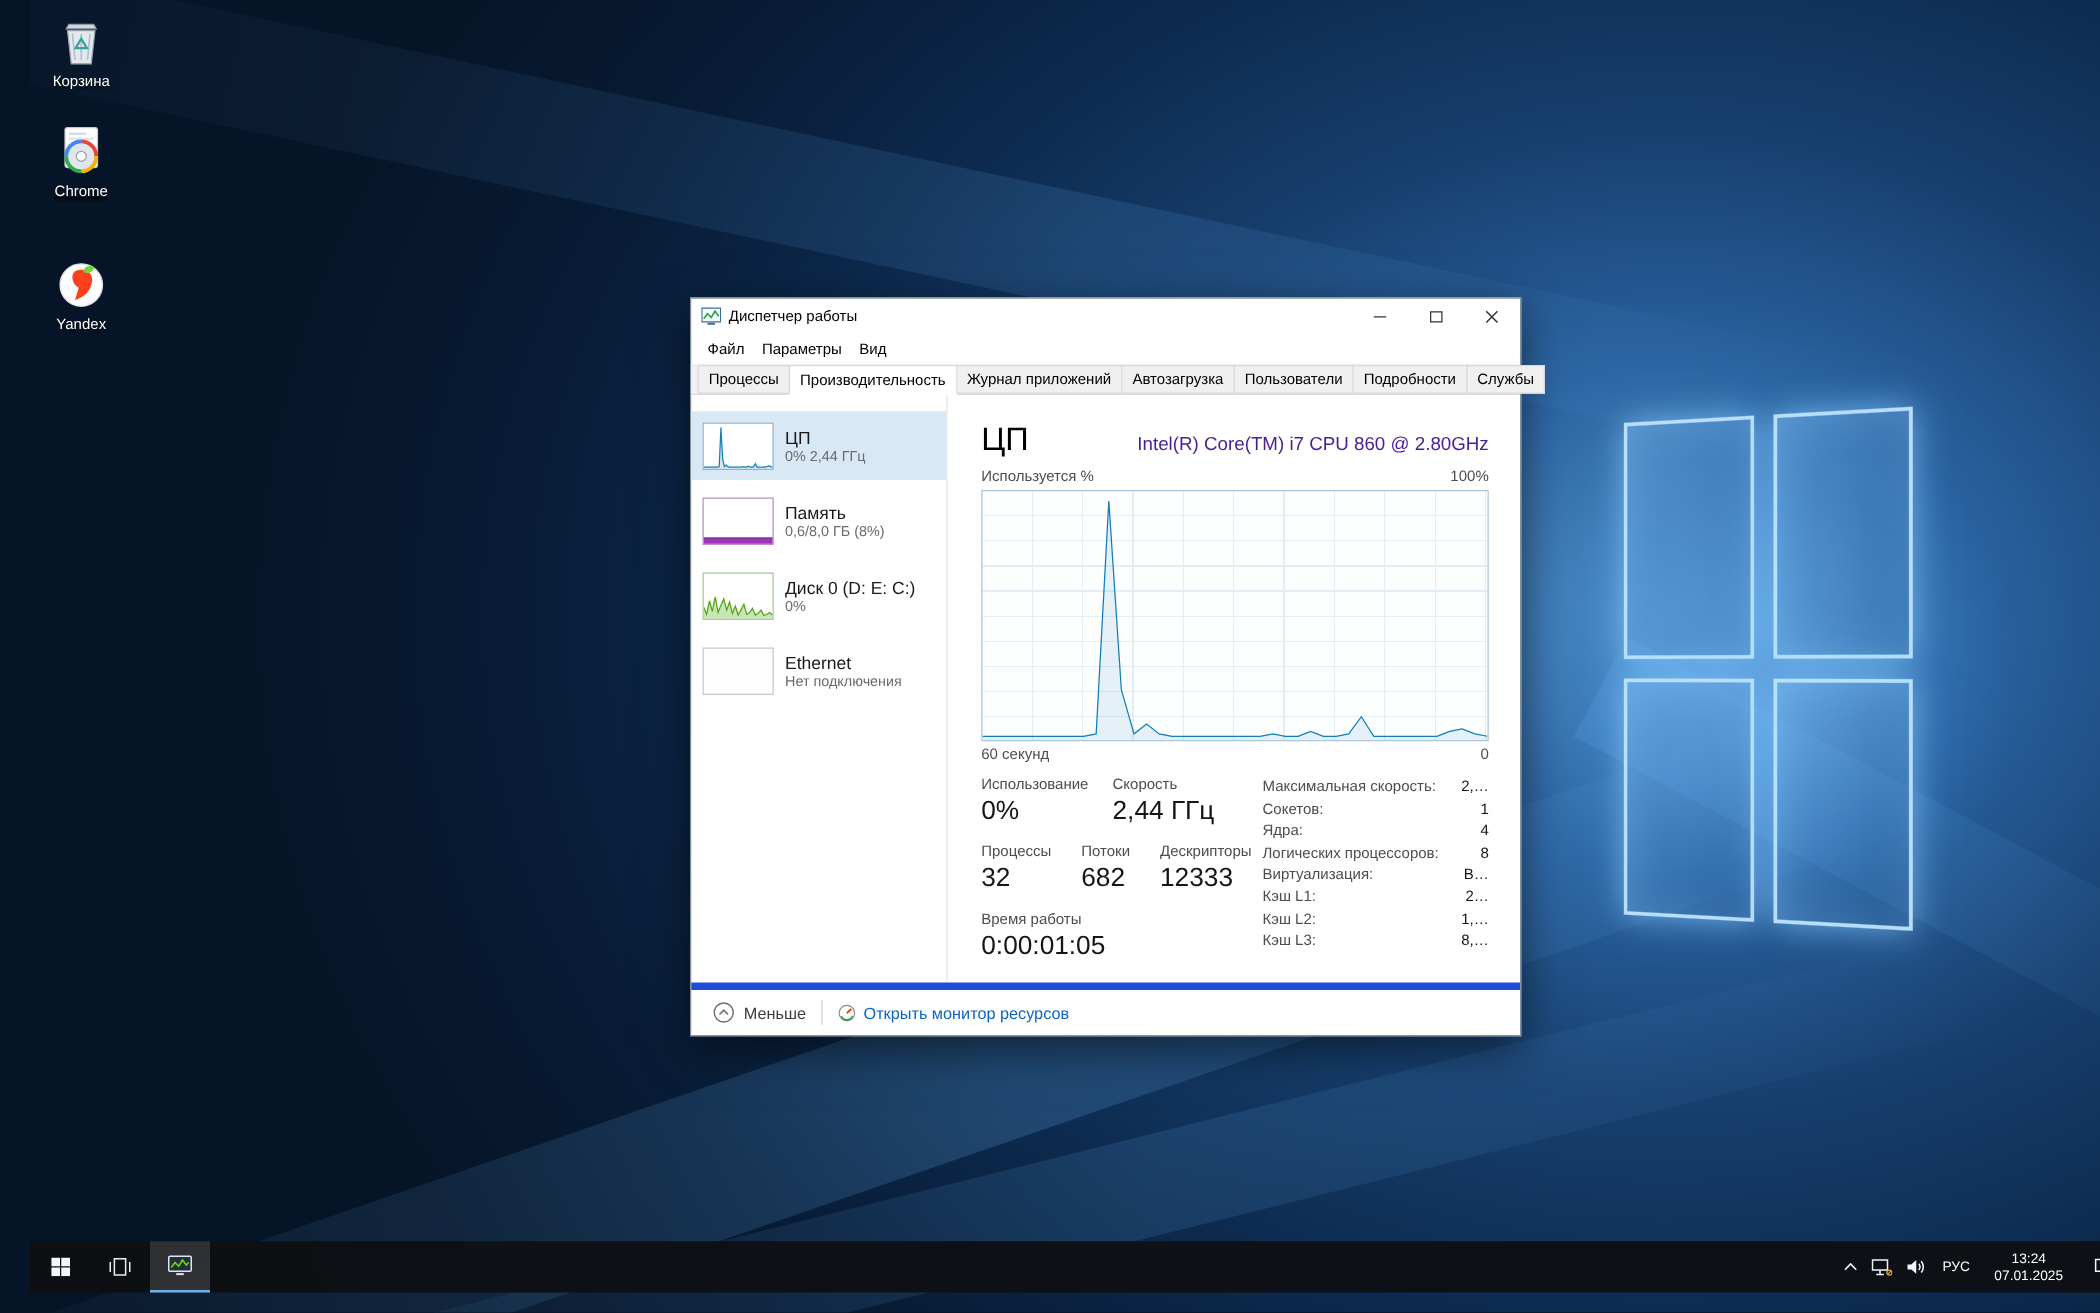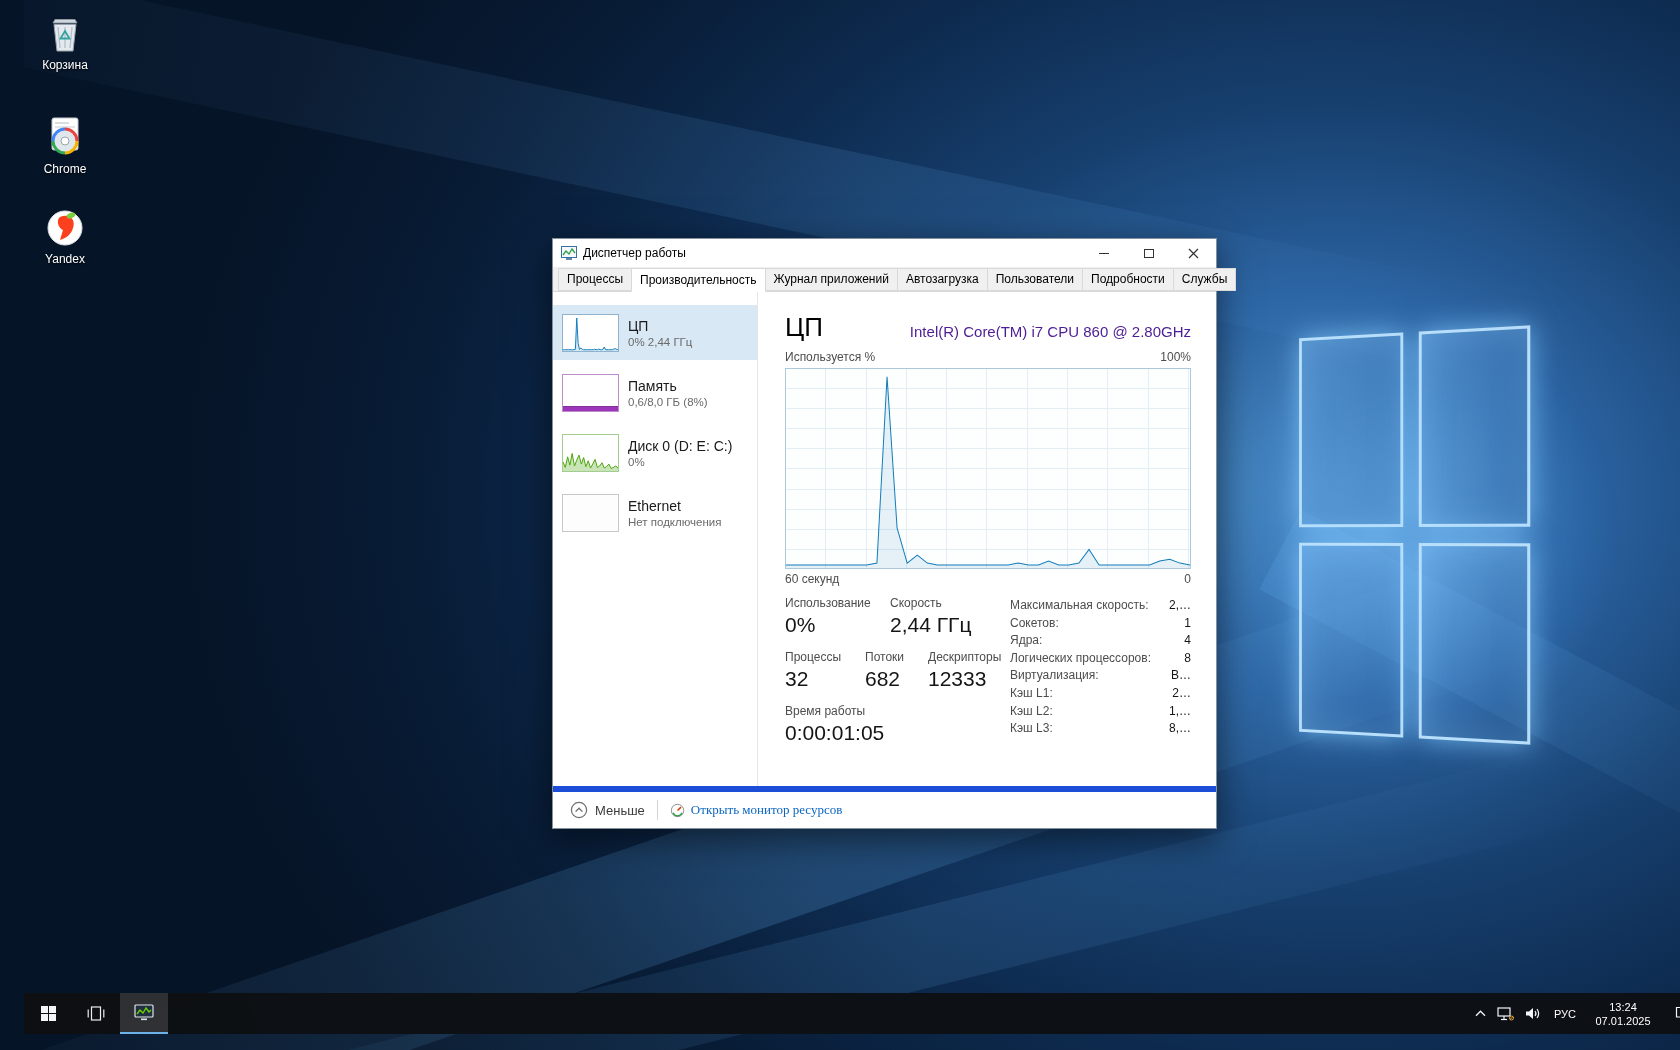--- a/index.html
+++ b/index.html
@@ -26,21 +26,21 @@
     grid-template-columns:1fr 1fr; grid-template-rows:1fr 1fr; gap:16px; }
   .pane { border:3px solid rgba(190,228,255,0.95);
     background:linear-gradient(120deg, rgba(120,185,245,0.38), rgba(30,80,140,0.16));
     box-shadow:0 0 26px rgba(130,200,255,0.75), inset 0 0 34px rgba(140,205,255,0.28); }
 
   
   .desk-icon { position:absolute; width:82px; text-align:center; cursor:default; }
   .desk-icon .ic { height:42px; display:flex; align-items:flex-end; justify-content:center; }
   .desk-icon .lbl { margin-top:4px; font-size:12px; color:#fff; text-shadow:0 1px 2px rgba(0,0,0,.85); }
   .di-recycle { left:0px; top:12px; }
-  .di-chrome  { left:0px; top:116px; }
+  .di-chrome  { left:0px; top:100px;text-decoration:underline; }
   .di-yandex  { left:0px; top:206px; }
 
   
   .window { position:absolute; left:528px; top:238px; width:665px; height:591px;
     background:#fff; border:1px solid #84919c; box-shadow:0 10px 34px rgba(0,0,0,.55);
     font-size:12px; color:#000; display:flex; flex-direction:column; }
   .titlebar { height:28px; display:flex; align-items:center; padding-left:8px; flex:0 0 auto; }
   .titlebar .app-ic { width:16px; height:16px; margin-right:6px; }
   .titlebar .t-title { font-size:12px; color:#000; }
   .controls { margin-left:auto; display:flex; height:100%; }
@@ -93,21 +93,21 @@
   .stat-value { font-size:21px; color:#151515; margin-top:3px; font-weight:400; }
   .col-a { width:105px; } .col-b { width:80px; } .col-c { width:63px; }
   .stats-right { flex:1; padding-top:1px; }
   .spec-row { display:flex; justify-content:space-between; line-height:17.6px; font-size:12px; }
   .spec-label { color:#4d4d4d; }
   .spec-value { color:#151515; }
 
   .footer { flex:0 0 auto; height:42px; border-top:6px solid #1d4ed8; display:flex; align-items:center; padding-left:17px; }
   .less-btn { display:flex; align-items:center; gap:7px; color:#3c3c3c; font-size:13px; cursor:default; }
   .v-sep { width:1px; height:20px; background:#d4d4d4; margin:0 12px; }
-  .resmon-link { display:flex; align-items:center; gap:6px; font-size:13px; color:#0a66c2; cursor:default;font-family:Liberation Serif, serif; }
+  .resmon-link { display:flex; align-items:center; gap:6px; font-size:13px; color:#0a66c2; cursor:default; }
 
   
   .taskbar { position:absolute; left:0; right:0; bottom:16px; height:41px;
     background:rgba(13,15,19,0.97); display:flex; align-items:stretch; z-index:20; }
   .tb-btn { width:48px; display:flex; align-items:center; justify-content:center; }
   .tb-app-active { background:rgba(255,255,255,0.14); border-bottom:2px solid #6cb2e8; }
   .tray { margin-left:auto; display:flex; align-items:stretch; }
   .tray-cell { display:flex; align-items:center; justify-content:center; color:#fff; }
   .tray-chev { width:24px; } .tray-net { width:27px; } .tray-vol { width:27px; }
   .tray-lang { width:38px; font-size:11px; }
@@ -190,20 +190,25 @@
             <div class="glyph-max"></div>
           </div>
         <div class="ctrl">
           <svg width="11" height="11" viewBox="0 0 11 11">
             <path d="M1,1 L10,10 M10,1 L1,10" stroke="#333" stroke-width="1.2"></path>
           </svg>
         </div>
       </div>
     </div>
 
+    <div class="menubar">
+      <span>Файл</span>
+      <span>Параметры</span>
+      <span>Вид</span>
+    </div>
 
     <div class="tabstrip">
       <div class="tab">Процессы</div>
       <div class="tab active">Производительность</div>
       <div class="tab">Журнал приложений</div>
       <div class="tab">Автозагрузка</div>
       <div class="tab">Пользователи</div>
       <div class="tab">Подробности</div>
       <div class="tab">Службы</div>
     </div>

